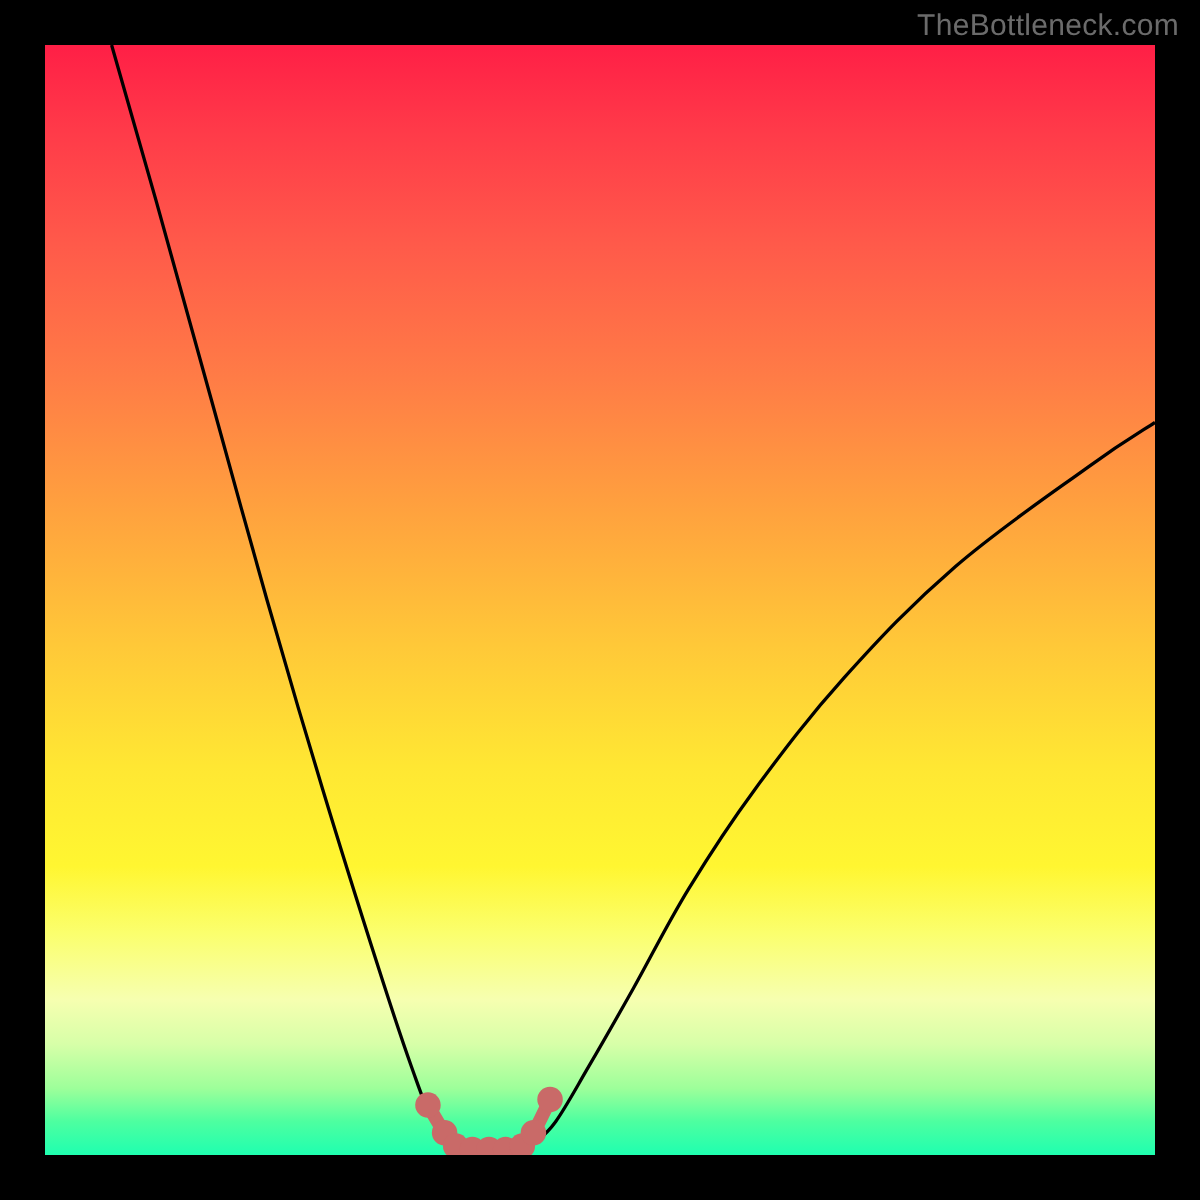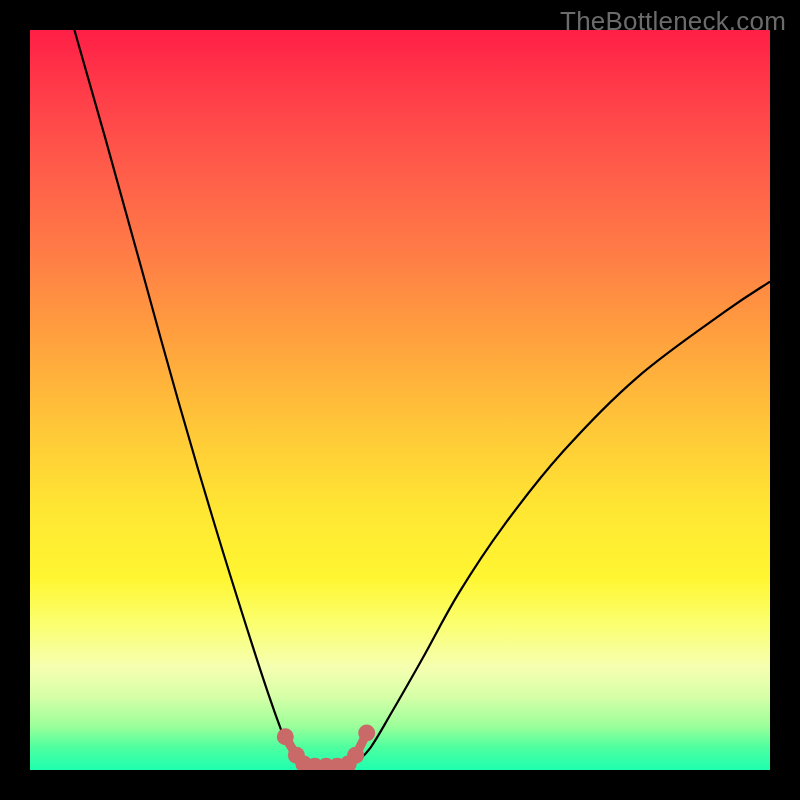--- a/index.html
+++ b/index.html
@@ -40,21 +40,21 @@
       #9dff9a 94%,
       #4dffa0 97%,
       #1fffb0 100%
     );
   }
   .watermark {
     position: absolute;
     top: 6px;
     right: 14px;
     color: #6b6b6b;
-    font-size: 26px;
+    font-size: 20px;
     letter-spacing: 0.2px;
     user-select: none;
     margin-left: 44px;
   }
   svg.overlay {
     position: absolute;
     left: 0;
     top: 0;
     width: 740px;
     height: 740px;

